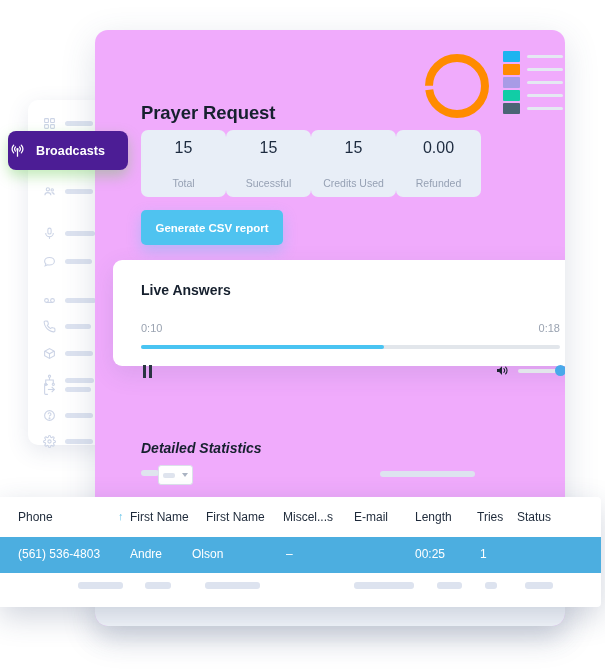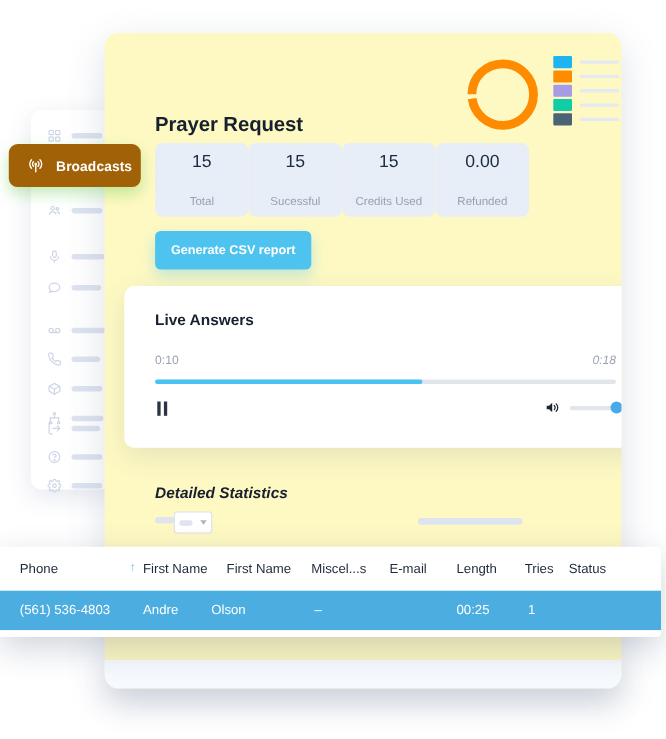--- a/index.html
+++ b/index.html
@@ -53,26 +53,26 @@
     margin-left: 9px;
   }
 
   
   #broadcasts-pill {
     position: absolute;
     left: 8px;
     top: 131px;
     width: 120px;
     height: 39px;
-    background: #a16207;
+    background: #4c1d95;
     border-radius: 8px;
     box-shadow: 0 6px 14px rgba(91, 200, 69, 0.38);
     display: flex;
     align-items: center;
-    padding-left: 15px;
+    padding-left: 0;
     box-sizing: border-box;
     z-index: 5;
     cursor: pointer;
   }
   #broadcasts-pill .bc-ico {
     width: 18px; height: 18px; flex: 0 0 18px;
     color: #ffffff; display: flex; align-items: center; justify-content: center;
   }
   #broadcasts-pill .bc-label {
     color: #ffffff;
@@ -82,21 +82,21 @@
     letter-spacing: 0.1px;
   }
 
   
   #main-card {
     position: absolute;
     left: 95px;
     top: 30px;
     width: 470px;
     height: 596px;
-    background: #fef9c3;
+    background: #f0abfc;
     border-radius: 13px;
     box-shadow: 0 10px 34px rgba(60, 80, 120, 0.17);
     z-index: 3;
     overflow: hidden;
   }
 
   #page-title {
     position: absolute;
     left: 46px;
     top: 72px;
@@ -152,35 +152,35 @@
     cursor: pointer;
     box-shadow: 0 6px 14px rgba(79, 195, 240, 0.34);
   }
 
   
   #player-card {
     position: absolute;
     left: 18px;
     top: 230px;
     width: 475px;
-    height: 147px;
+    height: 106px;
     background: #ffffff;
     border-radius: 9px;
     box-shadow: 0 8px 24px rgba(60, 80, 120, 0.12);
   }
   #player-title {
     position: absolute; left: 28px; top: 22px;
     font-size: 14px; font-weight: bold; color: #16202e;
   }
   .time-lbl {
     position: absolute; top: 62px;
     font-size: 11px; color: #9aa3b1;
   }
   #time-current { left: 28px; }
-  #time-total { right: 28px; font-style: italic; }
+  #time-total { right: 28px; }
   #progress-track {
     position: absolute; left: 28px; right: 28px; top: 85px;
     height: 4px; background: #e2e6eb; border-radius: 2px; cursor: pointer;
   }
   #progress-fill { height: 100%; background: #49C4F2; border-radius: 2px; }
   #pause-btn {
     position: absolute; left: 30px; top: 104px;
     width: 14px; height: 14px; cursor: pointer;
     display: flex; gap: 3px; align-items: center;
   }
@@ -227,21 +227,21 @@
     position: absolute; left: 285px; top: 441px;
     width: 95px; height: 6px; background: #dde3ef; border-radius: 3px;
   }
 
   
   #table-panel {
     position: absolute;
     left: 0px;
     top: 497px;
     width: 601px;
-    height: 82px;
+    height: 110px;
     background: #ffffff;
     border-top-right-radius: 4px;
     border-bottom-right-radius: 4px;
     box-shadow: 0 10px 30px rgba(40, 60, 100, 0.22);
     z-index: 8;
     overflow: hidden;
   }
   #table-head {
     position: relative;
     height: 40px;

